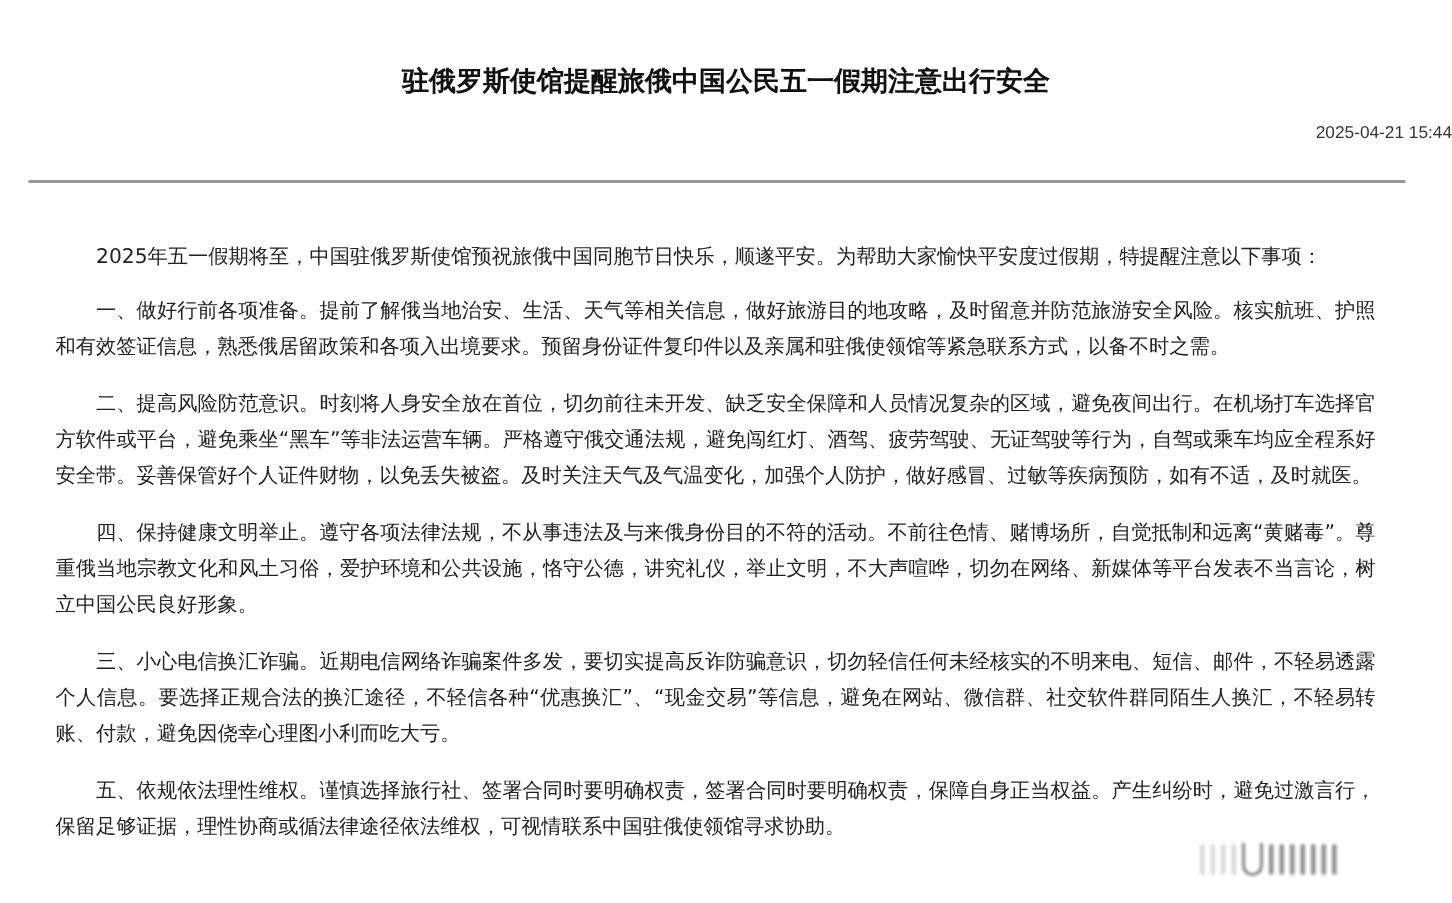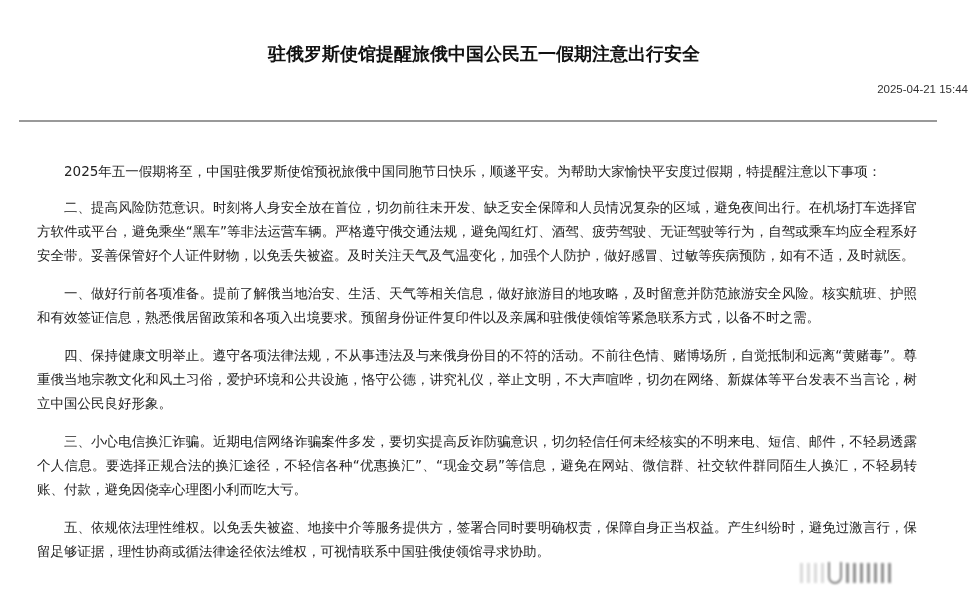--- a/index.html
+++ b/index.html
@@ -94,25 +94,25 @@
 </head>
 <body>
 
 <div class="page">
   <h1 class="title">驻俄罗斯使馆提醒旅俄中国公民五一假期注意出行安全</h1>
   <div class="date">2025-04-21 15:44</div>
   <div class="divider"></div>
 
   <div class="content">
     <p class="para intro">2025年五一假期将至，中国驻俄罗斯使馆预祝旅俄中国同胞节日快乐，顺遂平安。为帮助大家愉快平安度过假期，特提醒注意以下事项：</p>
+    <p class="para">一、做好行前各项准备。提前了解俄当地治安、生活、天气等相关信息，做好旅游目的地攻略，及时留意并防范旅游安全风险。核实航班、护照和有效签证信息，熟悉俄居留政策和各项入出境要求。预留身份证件复印件以及亲属和驻俄使领馆等紧急联系方式，以备不时之需。</p>
     <p class="para">二、提高风险防范意识。时刻将人身安全放在首位，切勿前往未开发、缺乏安全保障和人员情况复杂的区域，避免夜间出行。在机场打车选择官方软件或平台，避免乘坐“黑车”等非法运营车辆。严格遵守俄交通法规，避免闯红灯、酒驾、疲劳驾驶、无证驾驶等行为，自驾或乘车均应全程系好安全带。妥善保管好个人证件财物，以免丢失被盗。及时关注天气及气温变化，加强个人防护，做好感冒、过敏等疾病预防，如有不适，及时就医。</p>
-    <p class="para">一、做好行前各项准备。提前了解俄当地治安、生活、天气等相关信息，做好旅游目的地攻略，及时留意并防范旅游安全风险。核实航班、护照和有效签证信息，熟悉俄居留政策和各项入出境要求。预留身份证件复印件以及亲属和驻俄使领馆等紧急联系方式，以备不时之需。</p>
     <p class="para">四、保持健康文明举止。遵守各项法律法规，不从事违法及与来俄身份目的不符的活动。不前往色情、赌博场所，自觉抵制和远离“黄赌毒”。尊重俄当地宗教文化和风土习俗，爱护环境和公共设施，恪守公德，讲究礼仪，举止文明，不大声喧哗，切勿在网络、新媒体等平台发表不当言论，树立中国公民良好形象。</p>
     <p class="para">三、小心电信换汇诈骗。近期电信网络诈骗案件多发，要切实提高反诈防骗意识，切勿轻信任何未经核实的不明来电、短信、邮件，不轻易透露个人信息。要选择正规合法的换汇途径，不轻信各种“优惠换汇”、“现金交易”等信息，避免在网站、微信群、社交软件群同陌生人换汇，不轻易转账、付款，避免因侥幸心理图小利而吃大亏。</p>
-    <p class="para">五、依规依法理性维权。以免丢失被盗、地接中介等服务提供方，签署合同时要明确权责，保障自身正当权益。产生纠纷时，避免过激言行，保留足够证据，理性协商或循法律途径依法维权，可视情联系中国驻俄使领馆寻求协助。</p>
+    <p class="para">五、依规依法理性维权。谨慎选择旅行社、签署合同时要明确权责，签署合同时要明确权责，保障自身正当权益。产生纠纷时，避免过激言行，保留足够证据，理性协商或循法律途径依法维权，可视情联系中国驻俄使领馆寻求协助。</p>
   </div>
 
   <div class="watermark">
     <span class="wm-bar light"></span>
     <span class="wm-bar light"></span>
     <span class="wm-bar light"></span>
     <span class="wm-bar light"></span>
     <span class="wm-cup"></span>
     <span class="wm-bar"></span>
     <span class="wm-bar"></span>

